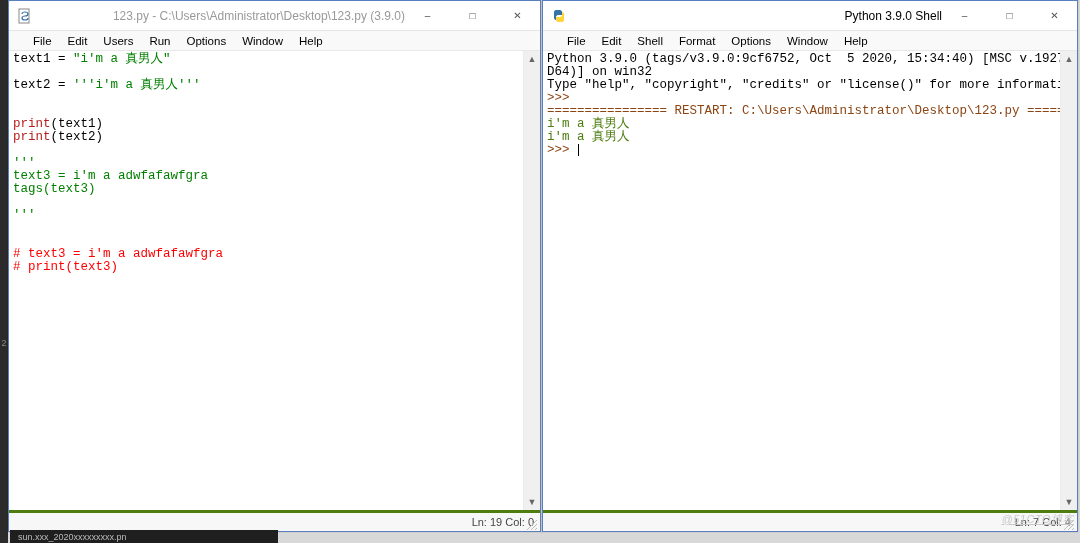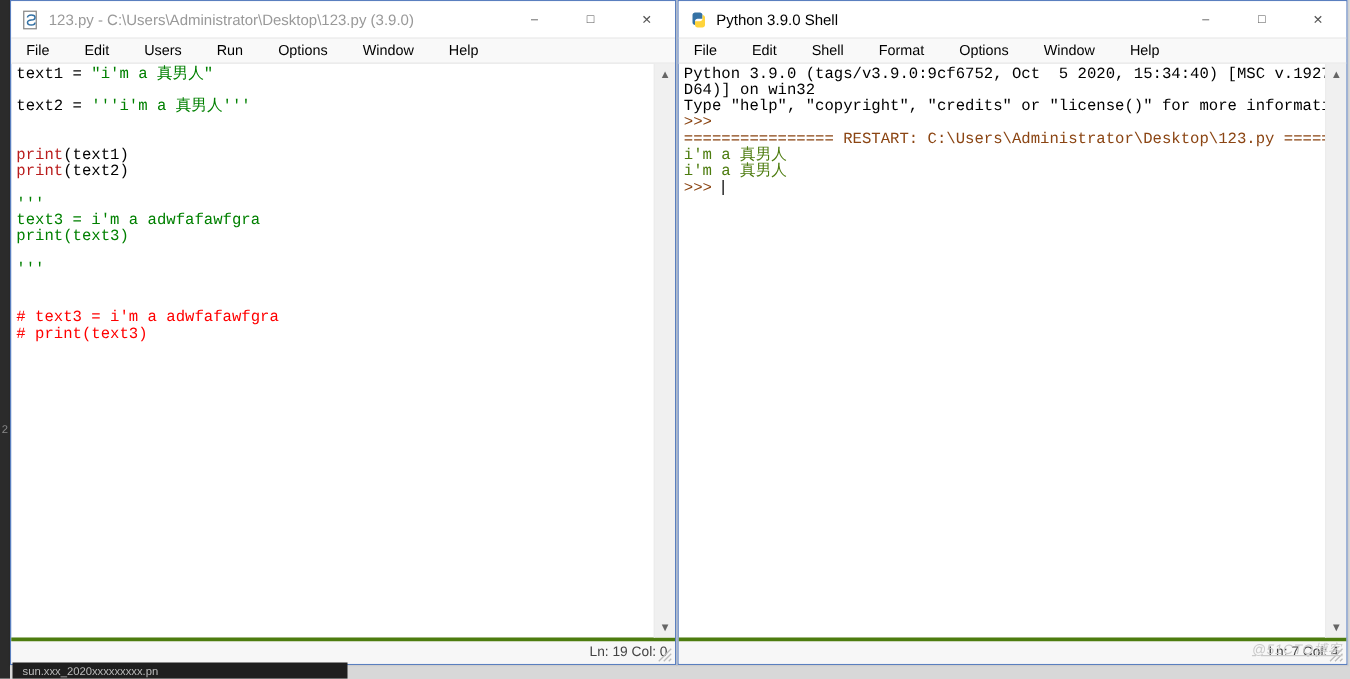--- a/index.html
+++ b/index.html
@@ -40,36 +40,37 @@
   .app-icon {
     width: 16px; height: 16px;
     margin: 0 6px 0 8px;
     flex-shrink: 0;
   }
   .title-text {
     flex: 1;
     white-space: nowrap;
     overflow: hidden;
     text-overflow: ellipsis;
+    text-align: right;
   }
   .win-controls { display: flex; height: 100%; }
   .win-btn {
     width: 45px; height: 100%;
     display: flex; align-items: center; justify-content: center;
     color: #555;
     font-size: 10px;
   }
   .menubar {
     height: 19px;
     display: flex;
     align-items: center;
     font-size: 11.5px;
     color: #000;
-    padding: 0 4px;
-    gap: 12px;
+    padding: 0 16px;
+    gap: 0;
     background: #f9f9f9;
     border-bottom: 1px solid #e8e8e8;
   }
   .menubar .menu-item {
     padding: 1px 8px;
   }
   .editor-wrap {
     flex: 1;
     display: flex;
     min-height: 0;
@@ -180,21 +181,21 @@
     <div class="editor"><span class="norm">text1 = </span><span class="str">"i'm a 真男人"</span>
 <span></span>
 <span class="norm">text2 = </span><span class="str">'''i'm a 真男人'''</span>
 <span></span>
 <span></span>
 <span class="fn">print</span><span class="norm">(text1)</span>
 <span class="fn">print</span><span class="norm">(text2)</span>
 <span></span>
 <span class="str">'''</span>
 <span class="str">text3 = i'm a adwfafawfgra</span>
-<span class="str">print(text3)</span>
+<span class="str">tags(text3)</span>
 <span></span>
 <span class="str">'''</span>
 <span></span>
 <span></span>
 <span class="cmt"># text3 = i'm a adwfafawfgra</span>
 <span class="cmt"># print(text3)</span>
 </div>
     <div class="scroll-v">
       <div class="arrow">▲</div>
       <div style="flex:1"></div>

